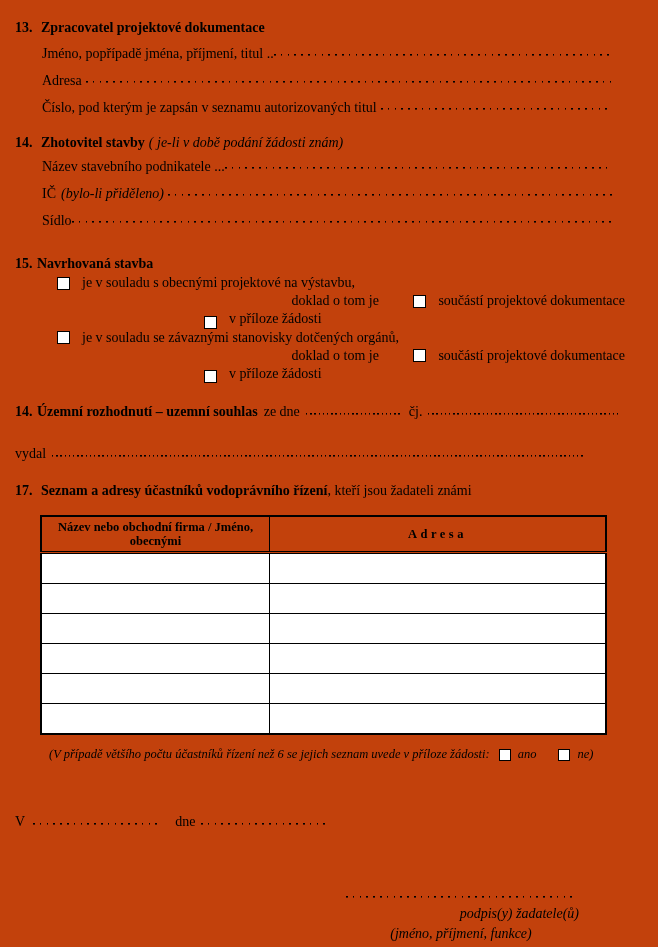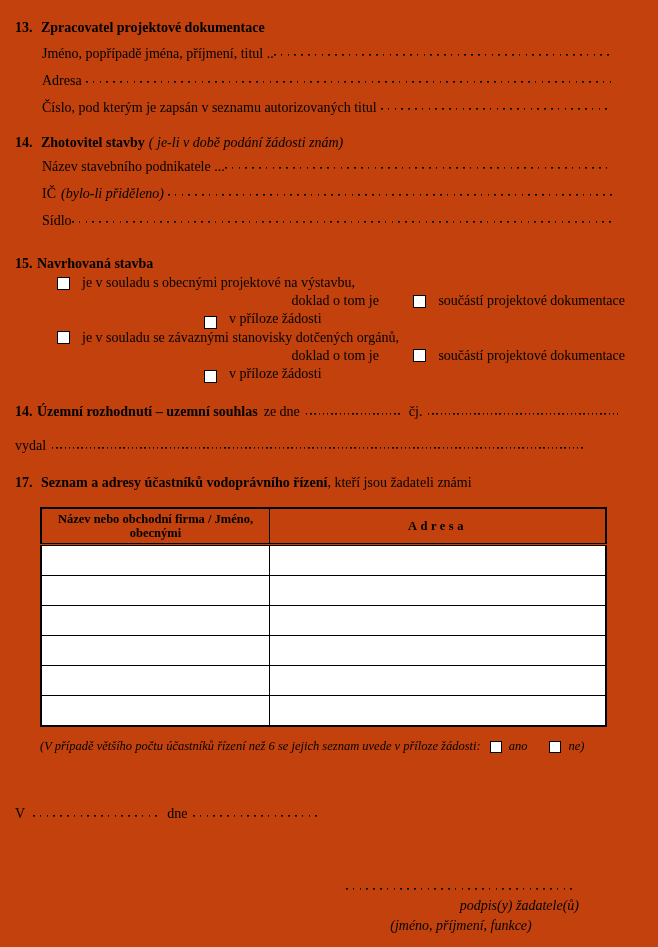--- a/index.html
+++ b/index.html
@@ -50,51 +50,51 @@
   .s15-line { display:flex; align-items:center; line-height:18.2px; }
   .ind-1 { margin-left:42px; }
   .ind-2 { margin-left:67px;justify-content:flex-end; }
   .ind-3 { margin-left:189px;align-items:flex-end; }
   .s15-line .cb { margin-right:12px; }
   .s15-prefix { flex:none; width:122px; }
 
   
   .s16-line1 { display:flex; align-items:baseline; line-height:22px; margin-top:18px; }
   .s16-line1 .gap { flex:none; width:6px; }
-  .s16-line2 { display:flex; align-items:baseline; line-height:22px; margin-top:12px; }
+  .s16-line2 { display:flex; align-items:baseline; line-height:22px; margin-top:20px; }
 
   
   table.participants {
     width:567px; margin-left:25px; margin-top:14px;
     border-collapse:collapse; border:2px solid #000;
     table-layout:fixed;
   }
   table.participants th, table.participants td { border:1px solid #000; }
   table.participants th {
     border-bottom:3px double #000;
     font-size:12.5px; font-weight:bold; text-align:center;
     padding:2px 4px; line-height:14.5px; height:30px; vertical-align:middle;
   }
   .col1 { width:219px; }
   .th-adresa { letter-spacing:3.5px; }
   table.participants td { height:27px; background:#fff; }
 
   .note-line {
     display:flex; align-items:center;
-    margin-left:25px; margin-top:12px;
+    margin-left:34px; margin-top:12px;
     font-style:italic; font-size:12.5px; white-space:nowrap;
   }
   .note-line .cb { width:10px; height:10px; margin:0 7px 0 9px; }
   .note-line .cb2 { margin-left:22px; }
 
   
   .vdne-line { display:flex; align-items:baseline; line-height:20px; margin-top:50px; }
   .vdne-line .lead1 { width:126px; margin-left:8px; }
   .vdne-line .lead2 { width:128px; margin-left:6px; }
-  .vdne-line .dne { margin-left:8px; }
+  .vdne-line .dne { margin-left:16px; }
 
   .sig-block {
     width:236px; margin-top:58px; margin-left:auto; margin-right:46px;
     text-align:center;
   }
   .sig-line {
     display:block; height:8px; width:230px; margin:0 auto;
     background-image:repeating-linear-gradient(to right,#000 0 1.6px,transparent 1.6px 6.8px);
     background-size:100% 1.6px; background-repeat:no-repeat;
     background-position:0 calc(100% - 1px);

